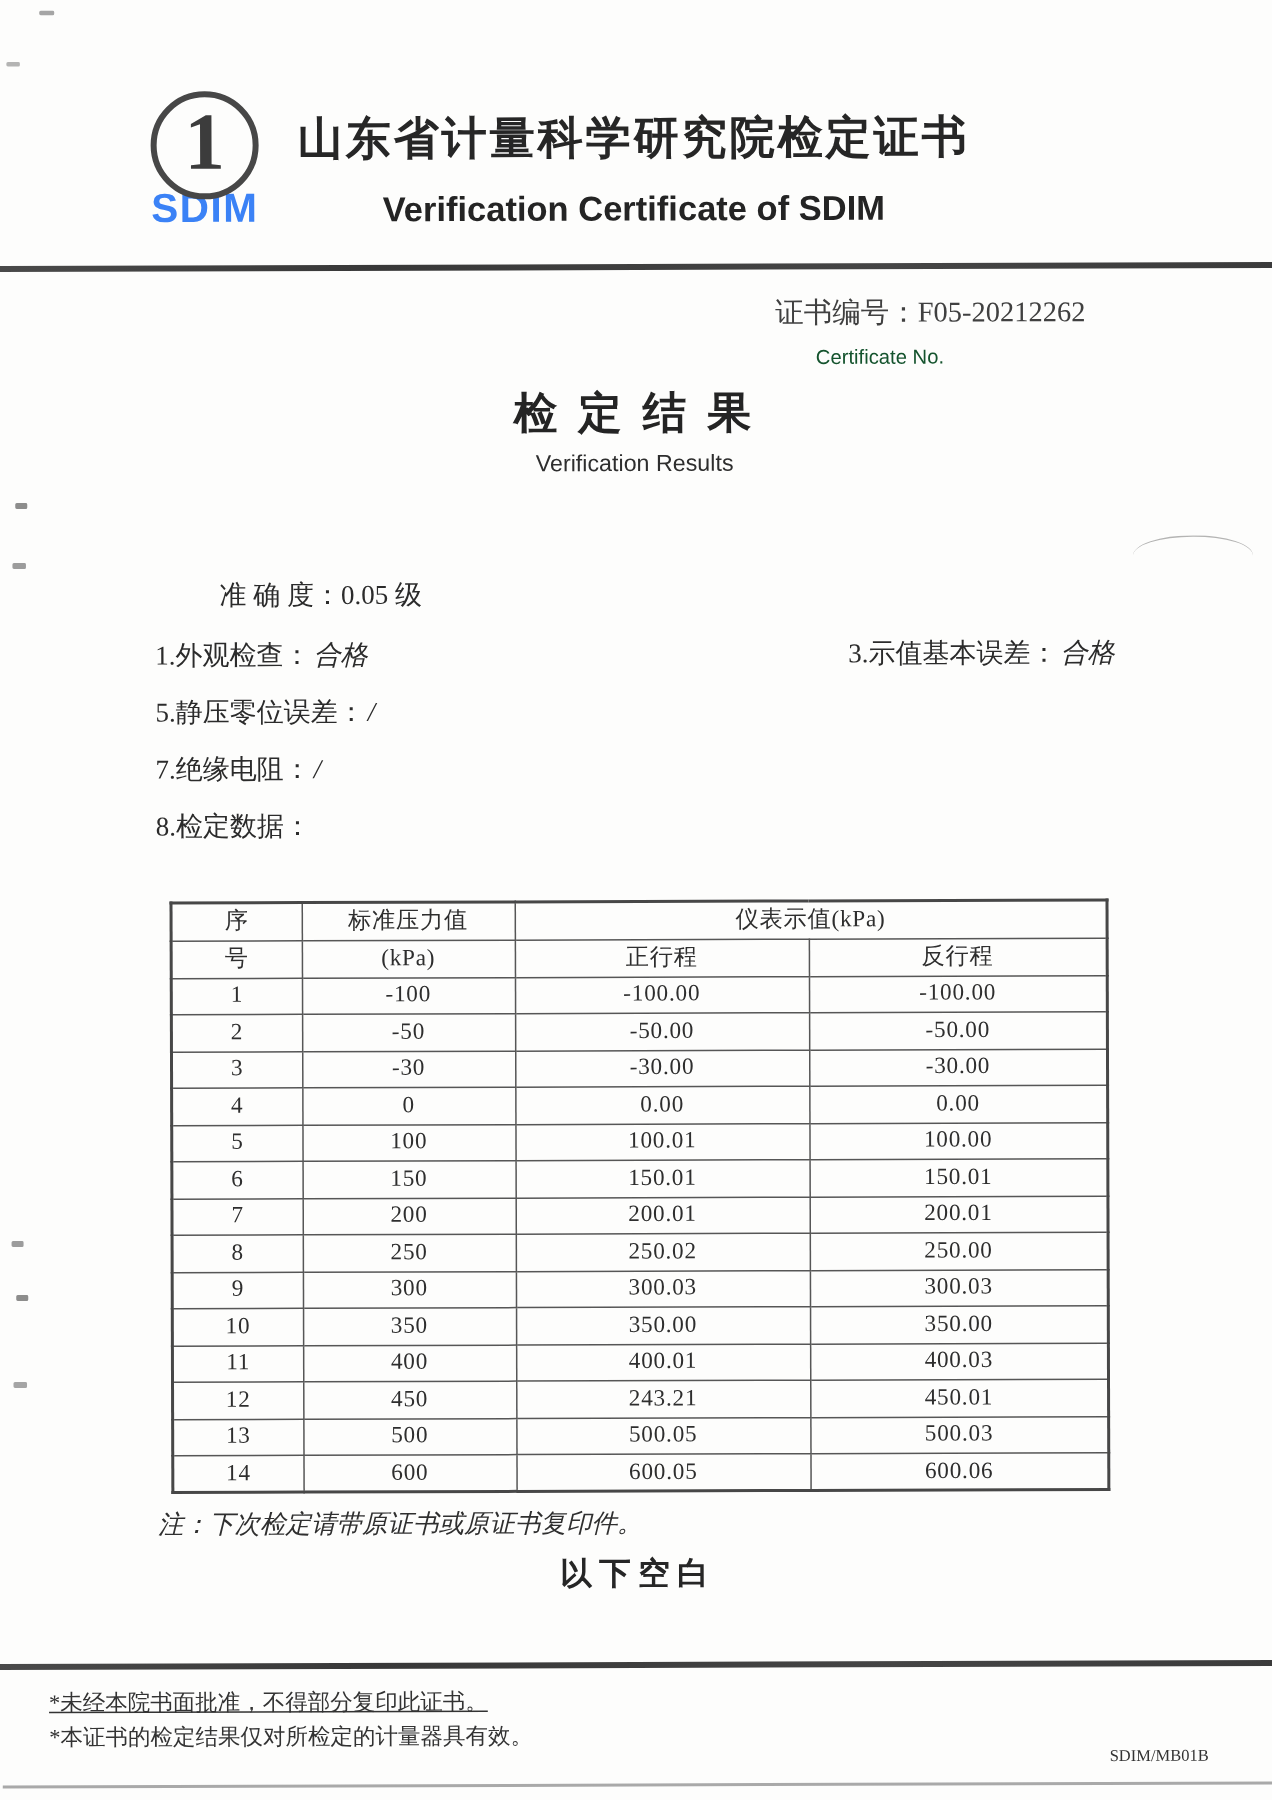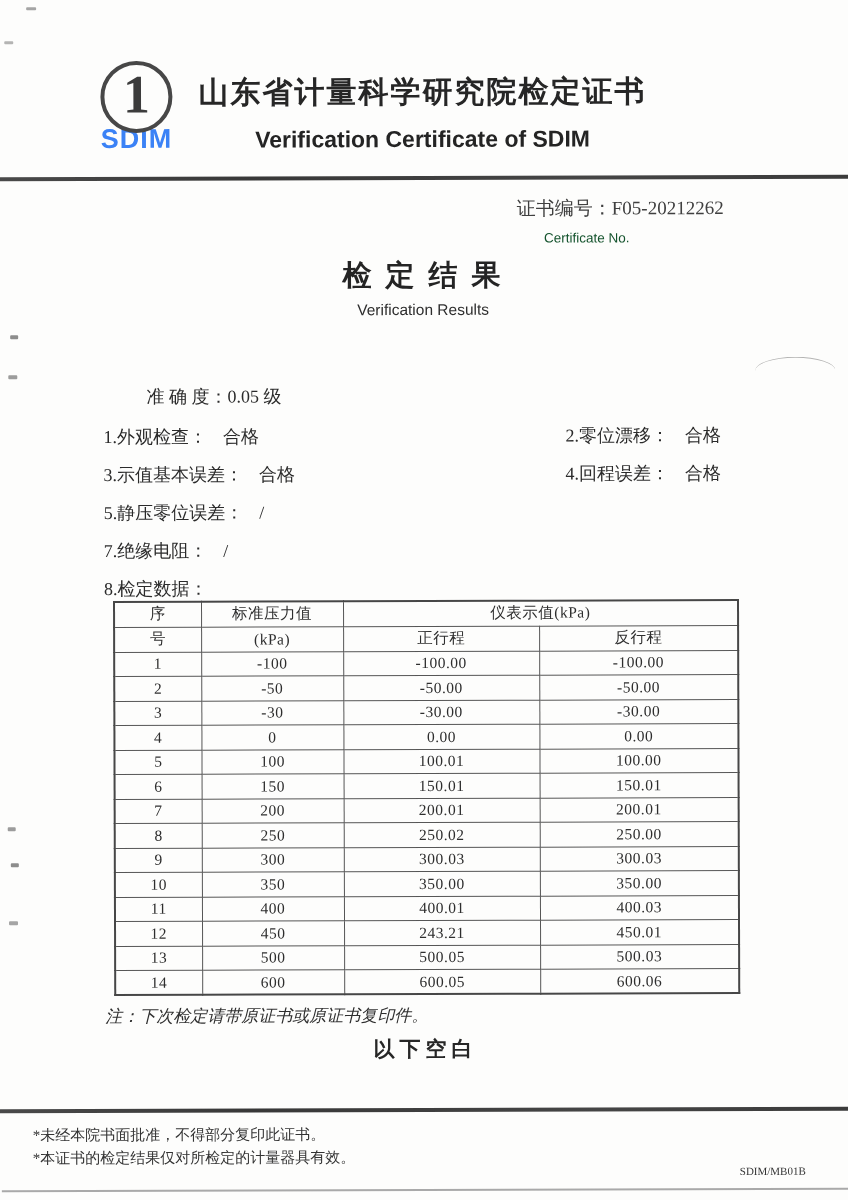--- a/index.html
+++ b/index.html
@@ -27,32 +27,32 @@
   .cert-sub  { position:absolute; left:521px; top:231px; font-family:"Liberation Sans", sans-serif; font-size:13.5px; color:#14532d;margin-left:24px; }
 
   .results-title { position:absolute; left:0; right:0; top:256px; text-align:center; font-family:"Liberation Sans", sans-serif; font-size:29px; font-weight:bold; letter-spacing:3px; color:#242424; }
   .results-sub   { position:absolute; left:0; right:0; top:301px; text-align:center; font-family:"Liberation Sans", sans-serif; font-size:15.5px; color:#2e2e2e; }
 
   .range-line    { position:absolute; left:147px; top:340px; font-size:18px; }
   .accuracy-line { position:absolute; left:147px; top:384px; font-size:18px; }
 
   .items { position:absolute; left:104px; top:424px; width:680px; display:grid; grid-template-columns:462px 1fr; row-gap:14px; font-size:18px; }
   .item { line-height:24px; white-space:nowrap; }
-  .item .val { margin-left:16px; }
+  .item .val { margin-left:2px;font-style:italic; }
   .item.force-left { grid-column:1; }
 
   .data-table { position:absolute; left:113px; top:600px; width:624px; border-collapse:collapse; table-layout:fixed; font-size:15.5px; color:#2e2e2e; border:2px solid #474747; }
   .data-table th, .data-table td { border:1px solid #565656; padding:0; text-align:center; font-weight:normal; letter-spacing:0.5px; }
   .data-table thead tr { height:25px; }
   .data-table tbody tr { height:24.5px; }
 
   .note-line  { position:absolute; left:104px; top:1004px; font-size:17px; font-style:italic; color:#2f2f2f; }
   .blank-below{ position:absolute; left:0; right:0; top:1035px; text-align:center; font-size:21px; font-weight:bold; letter-spacing:5px; color:#262626; }
 
-  .footer-line1 { position:absolute; left:31px; top:1125px; font-size:15px; color:#333; }
+  .footer-line1 { position:absolute; left:31px; top:1125px; font-size:15px; color:#333;text-decoration:underline; }
   .footer-line2 { position:absolute; left:31px; top:1148px; font-size:15px; color:#333; }
   .form-code    { position:absolute; right:44px; top:1166px; font-size:11px; color:#333;font-family:Liberation Serif, serif; }
   .bottom-line  { position:absolute; left:0; right:0; top:1189px; height:2px; background:#a9a9a9; }
 
   .artifact { position:absolute; background:#5c5c5c; border-radius:1px; }
   .arc-artifact { position:absolute; left:756px; top:358px; width:80px; height:26px; border:0; border-top:1px solid rgba(90,90,90,.45); border-radius:50%; background:transparent; }
 </style>
 </head>
 <body>
 
@@ -76,23 +76,21 @@
 
     <div class="results-title">检 定 结 果</div>
     <div class="results-sub">Verification Results</div>
 
     <div class="accuracy-line">
       <span>准 确 度：</span><span>0.05 级</span>
     </div>
 
     <div class="items">
       <div class="item"><span>1.外观检查：</span><span class="val">合格</span></div>
-      <div class="item"><span>2.零位漂移：</span><span class="val">合格</span></div>
       <div class="item"><span>3.示值基本误差：</span><span class="val">合格</span></div>
-      <div class="item"><span>4.回程误差：</span><span class="val">合格</span></div>
       <div class="item"><span>5.静压零位误差：</span><span class="val">/</span></div>
       <div class="item force-left"><span>7.绝缘电阻：</span><span class="val">/</span></div>
       <div class="item force-left"><span>8.检定数据：</span><span class="val"></span></div>
     </div>
 
     <table class="data-table">
       <colgroup>
         <col style="width:87px">
           <col style="width:142px">
           <col style="width:196px">

